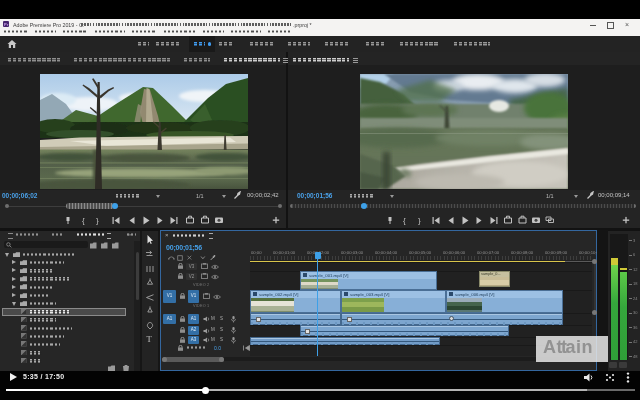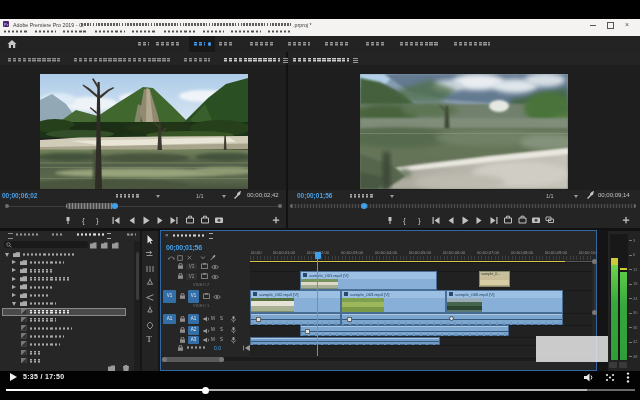--- a/index.html
+++ b/index.html
@@ -613,20 +613,21 @@
 <div class="abs" style="left:633px;top:324.6px;font-size:4px;color:#8a8a8a;">36</div>
 <div class="abs" style="left:629px;top:341.5px;width:2.5px;height:0.8px;background:#777;"></div>
 <div class="abs" style="left:633px;top:339.1px;font-size:4px;color:#8a8a8a;">42</div>
 <div class="abs" style="left:629px;top:356.0px;width:2.5px;height:0.8px;background:#777;"></div>
 <div class="abs" style="left:633px;top:353.6px;font-size:4px;color:#8a8a8a;">48</div>
 
 <div class="abs" style="left:609px;top:362px;width:8px;height:6px;background:#3a3a3a;border-radius:1px;"></div>
 <div class="abs" style="left:619px;top:362px;width:8px;height:6px;background:#3a3a3a;border-radius:1px;"></div>
 
 <div class="abs" style="left:536px;top:336px;width:72px;height:26px;background:rgba(233,233,233,0.85);"></div>
+<div class="abs" style="left:543px;top:337px;font-size:18px;font-weight:bold;color:#929292;letter-spacing:0.5px;">A<span style="letter-spacing:-1.5px;">tt</span>ain</div>
 
 <div class="abs" style="left:0;top:371px;width:640px;height:29px;background:#030303;"></div>
 <div class="abs tri-r" style="left:10px;top:373px;border-width:4.5px 0 4.5px 7px;border-color:transparent transparent transparent #f0f0f0;"></div>
 <div class="abs" style="left:23px;top:373px;font-size:7px;font-weight:bold;color:#f0f0f0;letter-spacing:0.3px;">5:35 / 17:50</div>
 <div class="abs" style="left:6px;top:388.5px;width:199px;height:2.5px;background:#fdfdfd;"></div>
 <div class="abs" style="left:205px;top:388.5px;width:382px;height:2.5px;background:#b5b5b5;"></div>
 <div class="abs" style="left:587px;top:388.5px;width:48px;height:2.5px;background:#6a6a6a;"></div>
 <div class="abs" style="left:201.5px;top:386.5px;width:7px;height:7px;border-radius:50%;background:#fff;"></div>
 <svg class="abs" style="left:583px;top:372px;" width="11" height="11" viewBox="0 0 11 11">
       <path d="M1 4 h2.5 L6.5 1.5 v8 L3.5 7 H1 z" fill="#e8e8e8"></path>

